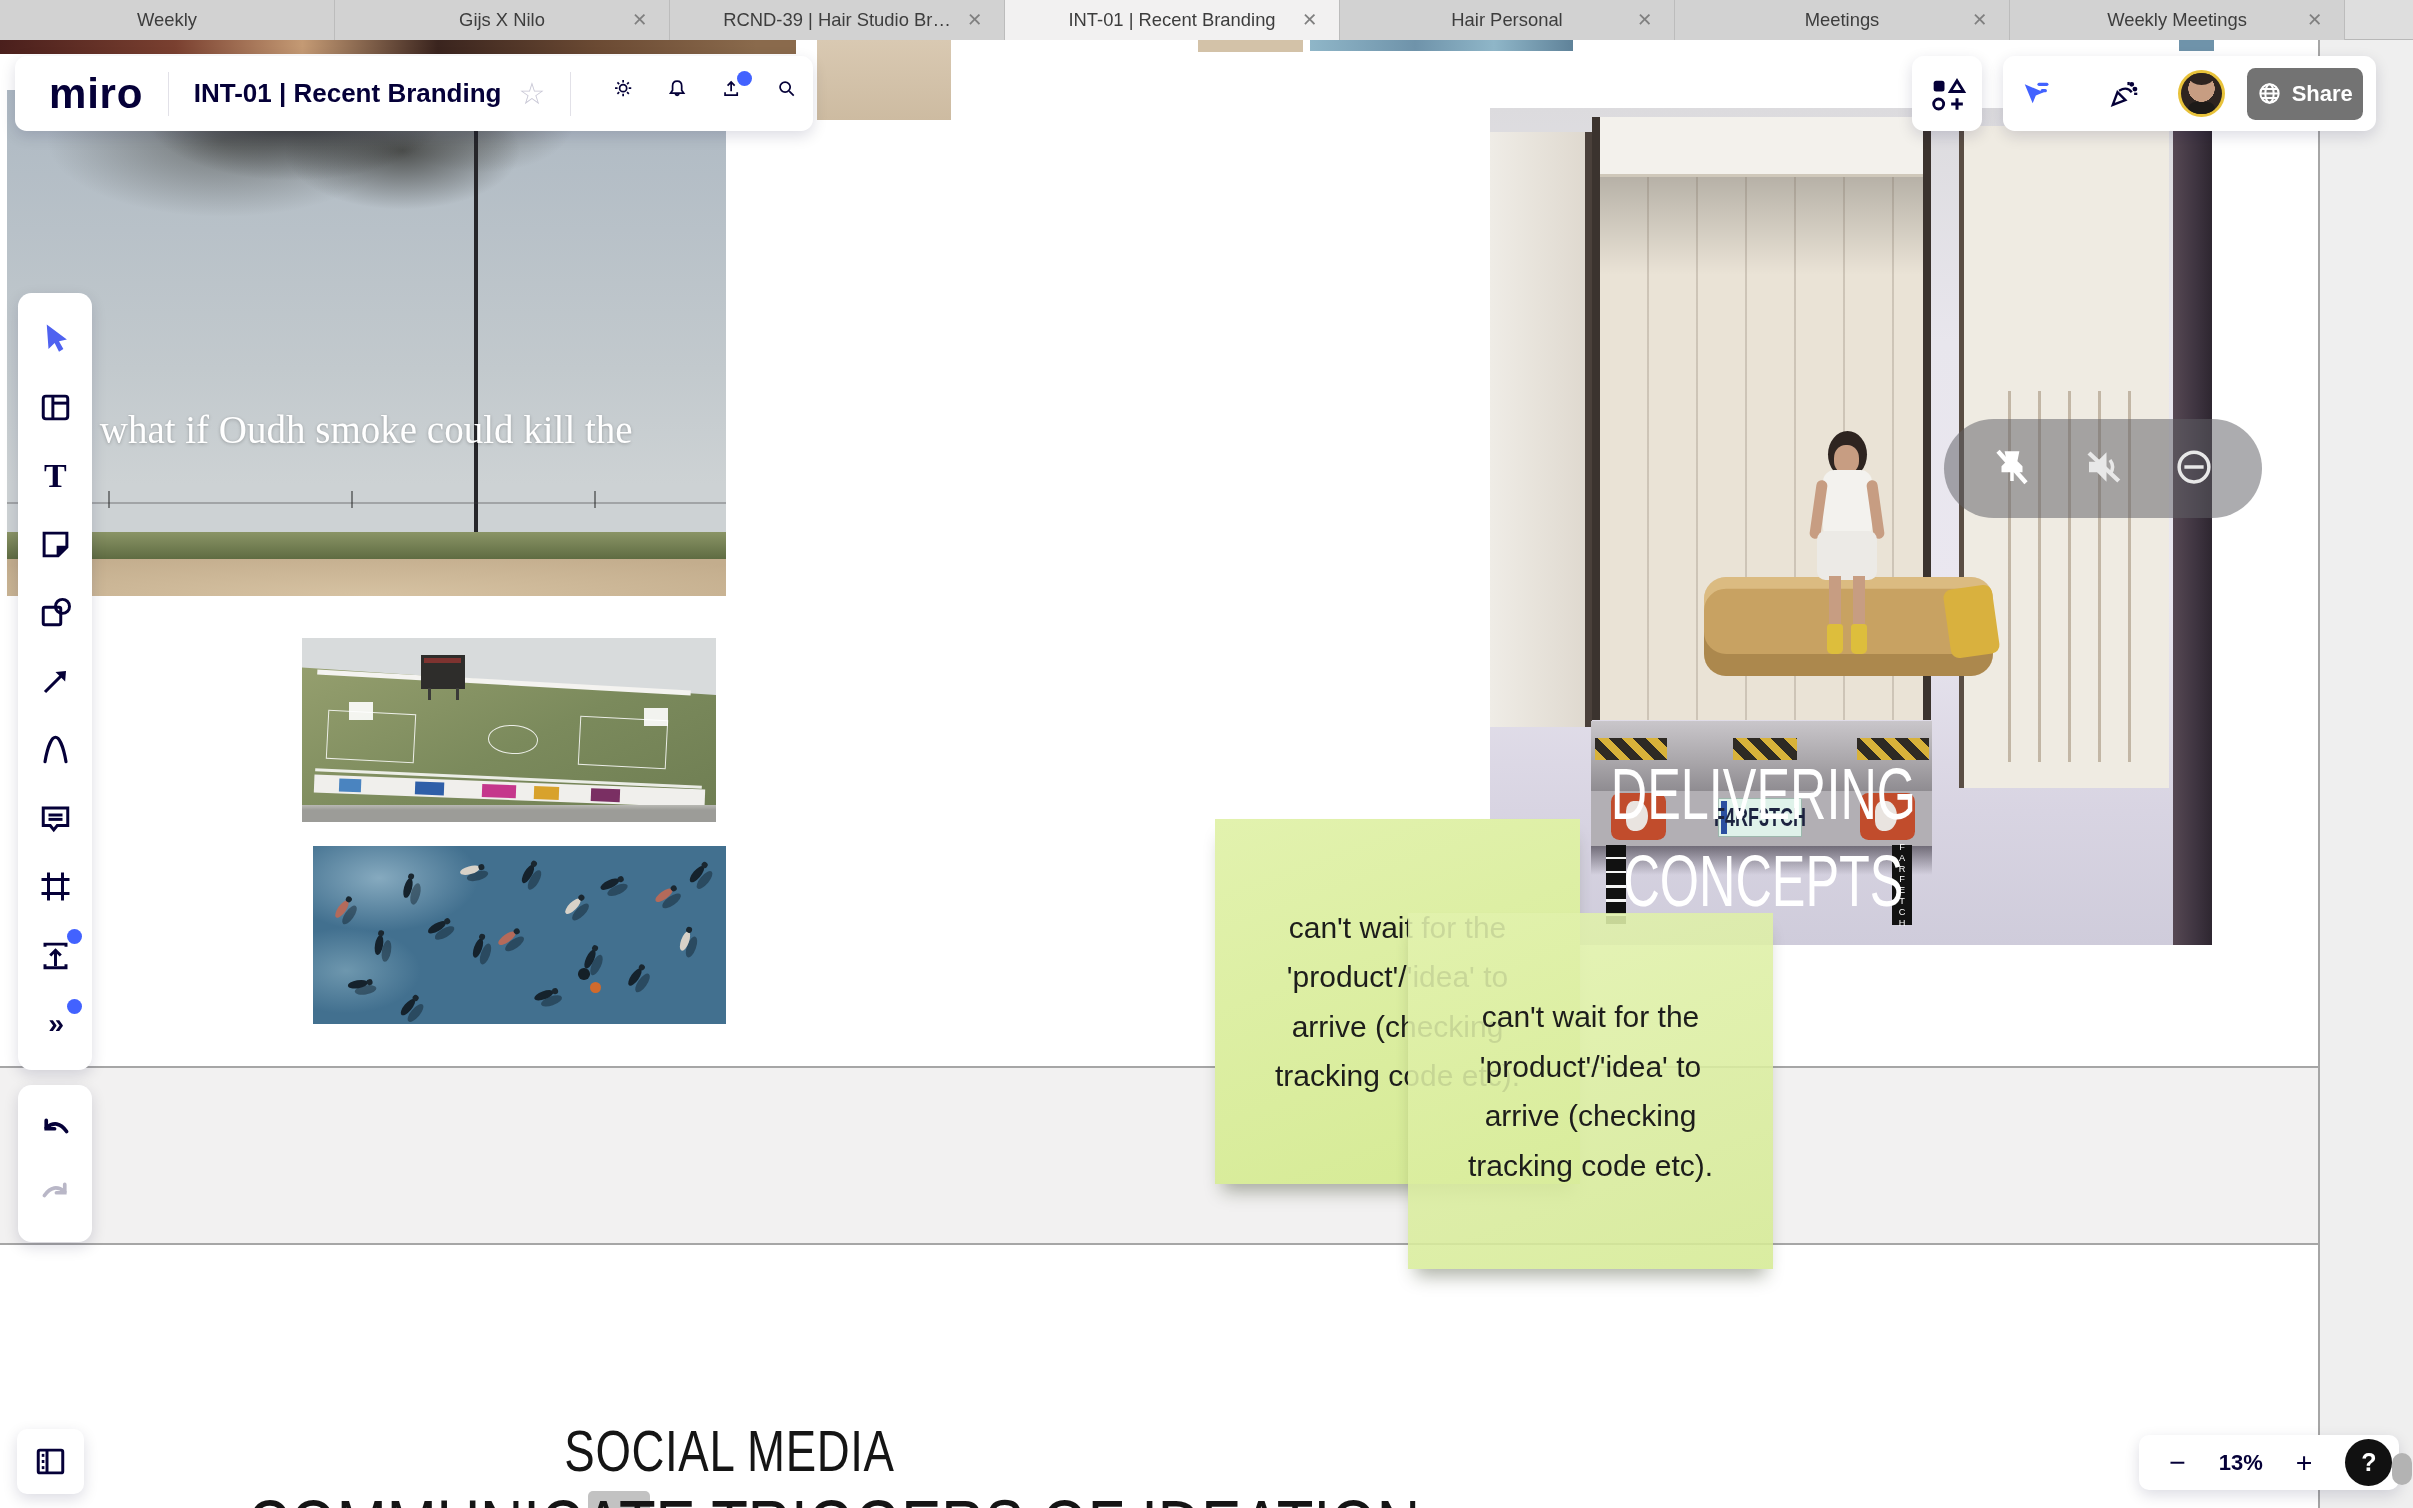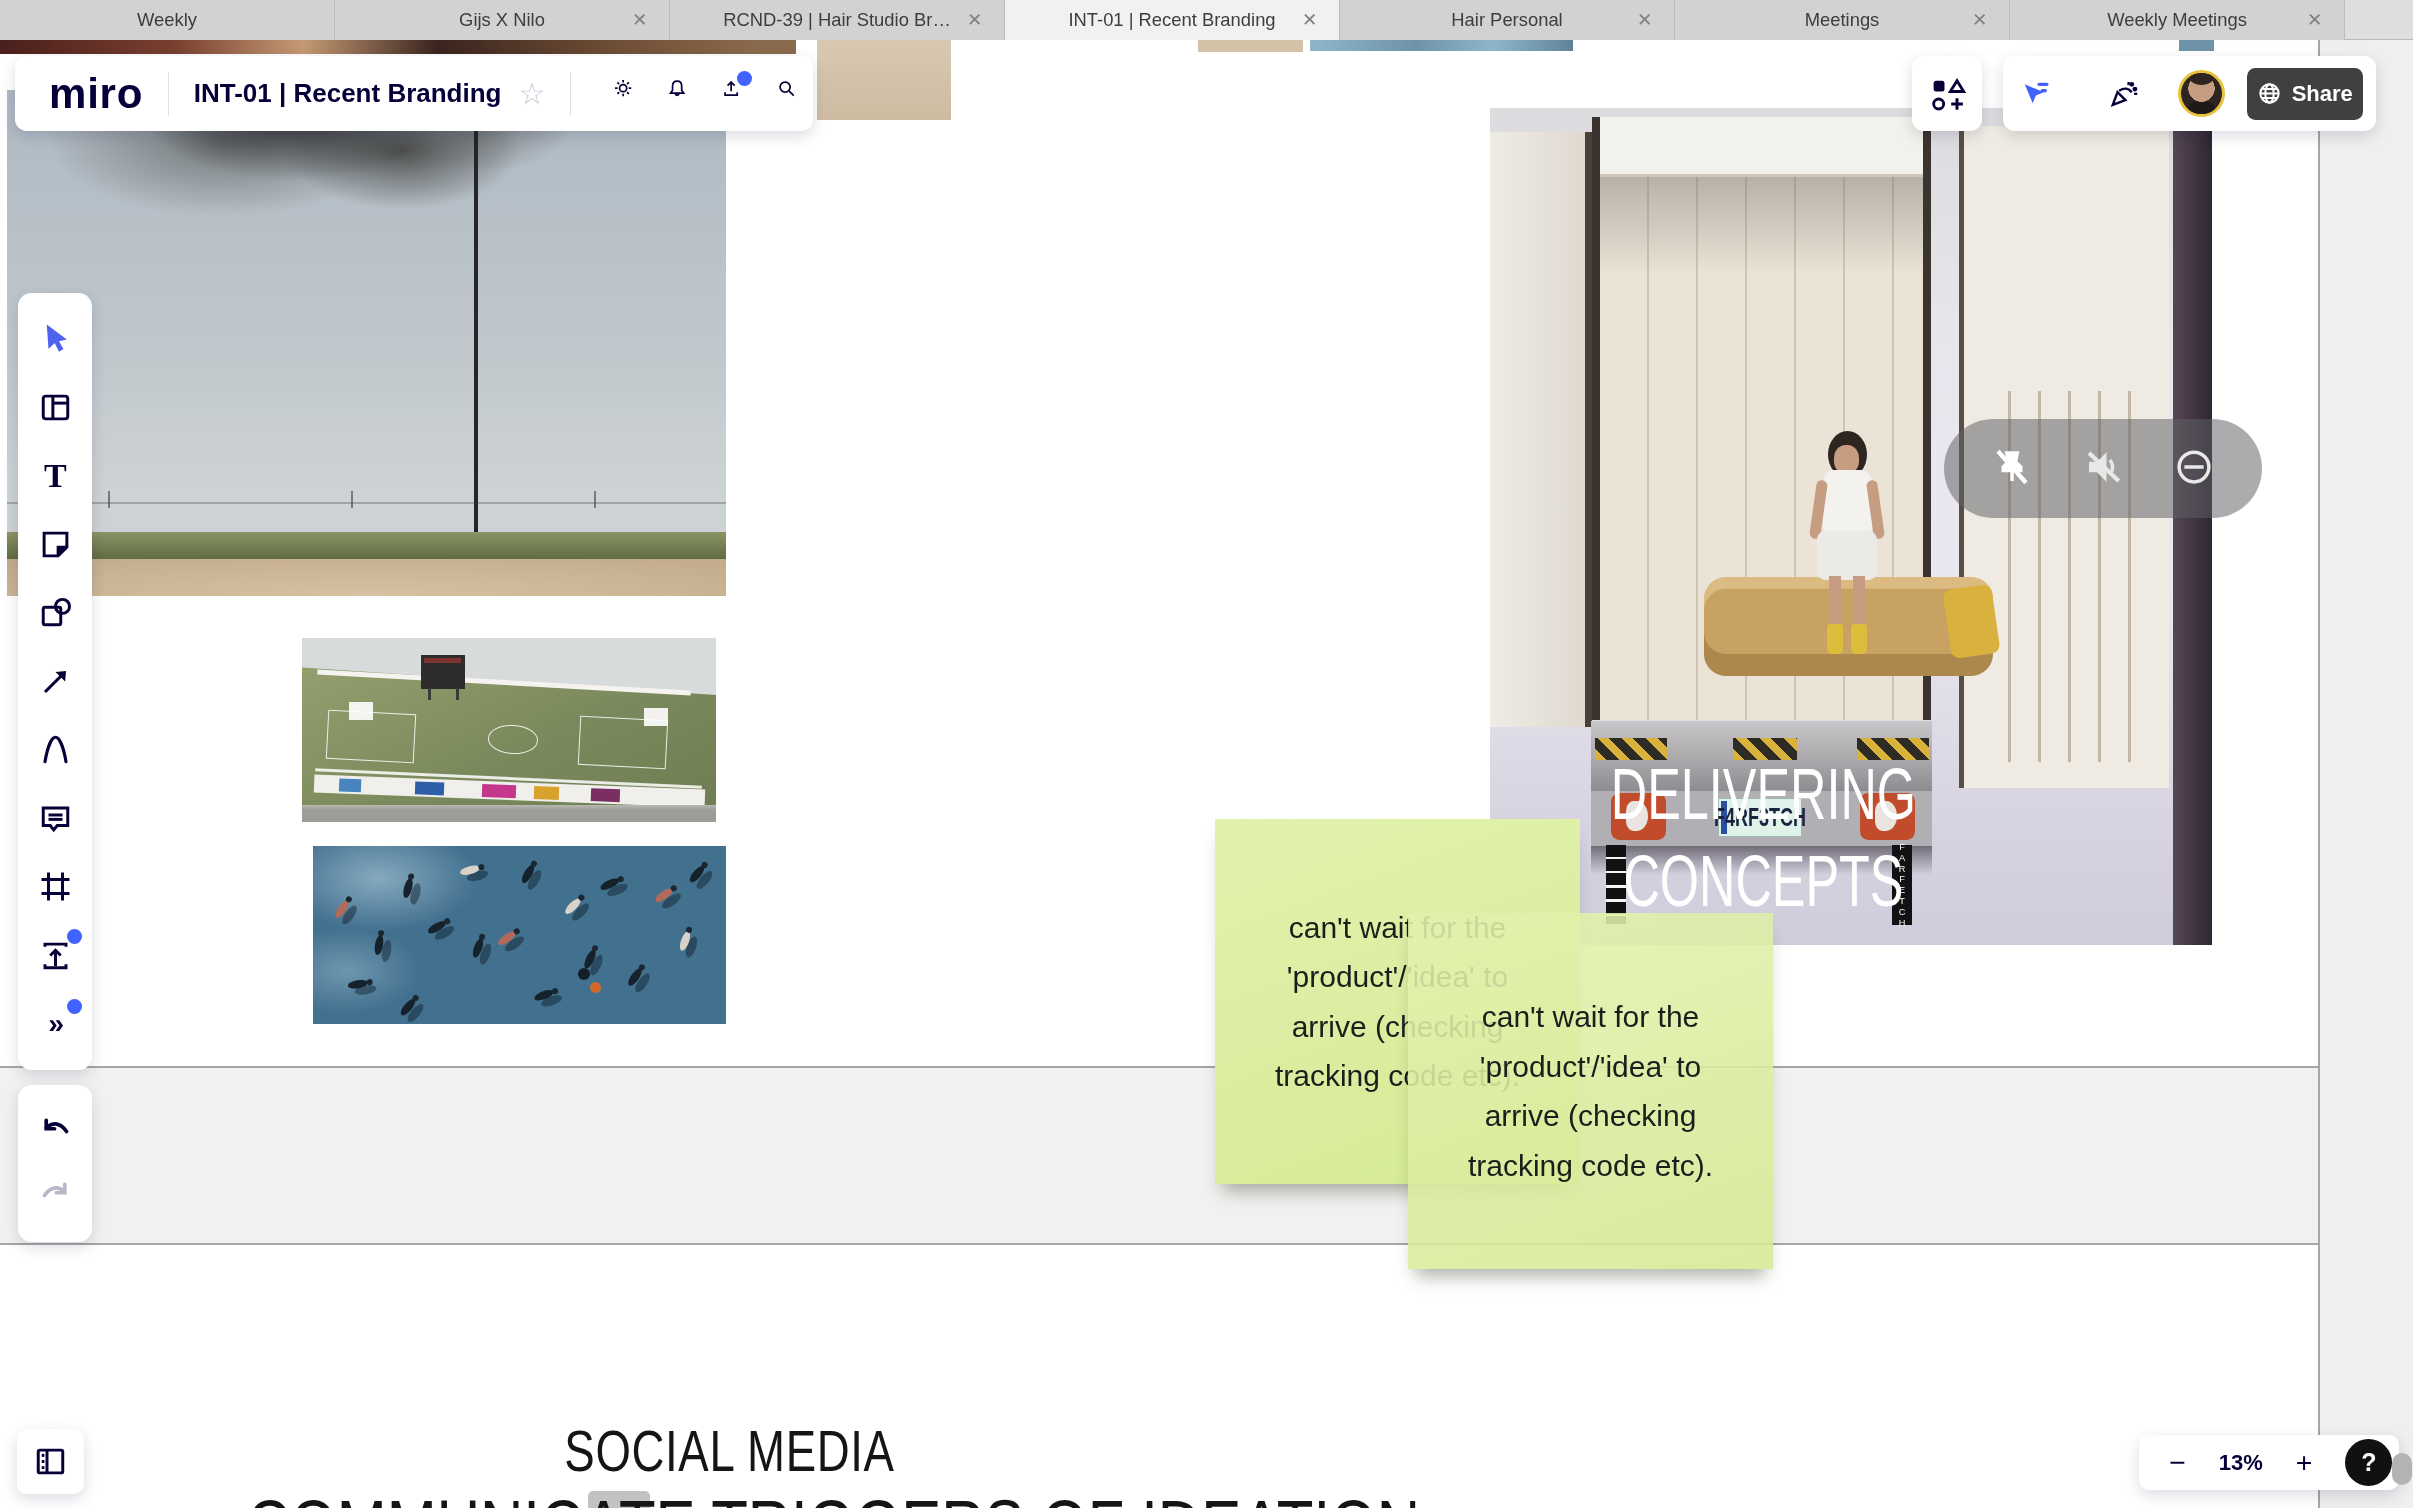--- a/index.html
+++ b/index.html
@@ -181,21 +181,21 @@
 
   #frames-btn { left:1912px; top:56px; width:70px; height:75px; display:flex; align-items:center; justify-content:center; }
   #collab-card { left:2003px; top:56px; width:373px; height:75px; display:flex; align-items:center;
     justify-content:flex-end; gap:22px; padding-right:13.4px; }
   #avatar { width:47px; height:47px; border-radius:50%; border:3.4px solid #e8c23a; overflow:hidden;
     background:radial-gradient(circle at 50% 38%, #c79d82 0 40%, #2e2420 41%), #e8ded2; position:relative; }
   #avatar::before { content:""; position:absolute; left:8.4px; top:-1.7px; width:23.5px; height:13.4px;
     border-radius:50%; background:#2e2420; }
   #avatar::after { content:""; position:absolute; left:6.7px; bottom:-3.4px; width:27px; height:15px;
     border-radius:8.4px; background:#1d1a18; }
-  #share-btn { width:117px; height:52px; border-radius:8.4px; background:#404040; color:#fff;
+  #share-btn { width:117px; height:52px; border-radius:8.4px; background:#737373; color:#fff;
     display:flex; align-items:center; justify-content:center; gap:10px; font-size:22px; font-weight:700; }
 
   
   #toolbar { left:18.4px; top:293px; width:74px; height:777px; border-radius:13.4px; display:flex;
     flex-direction:column; align-items:center; justify-content:space-around; padding:11.7px 0; }
   .tool { width:39px; height:39px; position:relative; display:flex; align-items:center; justify-content:center; }
   .more-glyph { font-size:28.5px; font-weight:700; color:#050038; letter-spacing:-1.7px; }
   #history-card { left:18.4px; top:1085px; width:74px; height:157px; border-radius:13.4px;
     display:flex; flex-direction:column; align-items:center; justify-content:space-around; padding:15px 0; }
 
@@ -261,20 +261,21 @@
   <div class="abs" id="smoke" style="top:50px;">
     <div class="smoke-plume"></div>
     <div class="pole"></div>
     <div class="wire"></div>
     <div class="minipole" style="left:101px;"></div>
     <div class="minipole" style="left:344px;"></div>
     <div class="minipole" style="left:587px;"></div>
     <div class="green"></div>
     <div class="sand"></div>
     <div class="headline">
+      <div>what if Oudh smoke could kill the</div>
     </div>
   </div>
 
   <div class="abs" id="football" style="top:598px;">
     <div class="hill"></div>
     <div class="crest"></div>
     <div class="board"></div>
     <div class="leg" style="left:126px;"></div>
     <div class="leg" style="left:154px;"></div>
     <div class="pitch" style="left:25px; top:74px; width:88px; height:49px;"></div>

